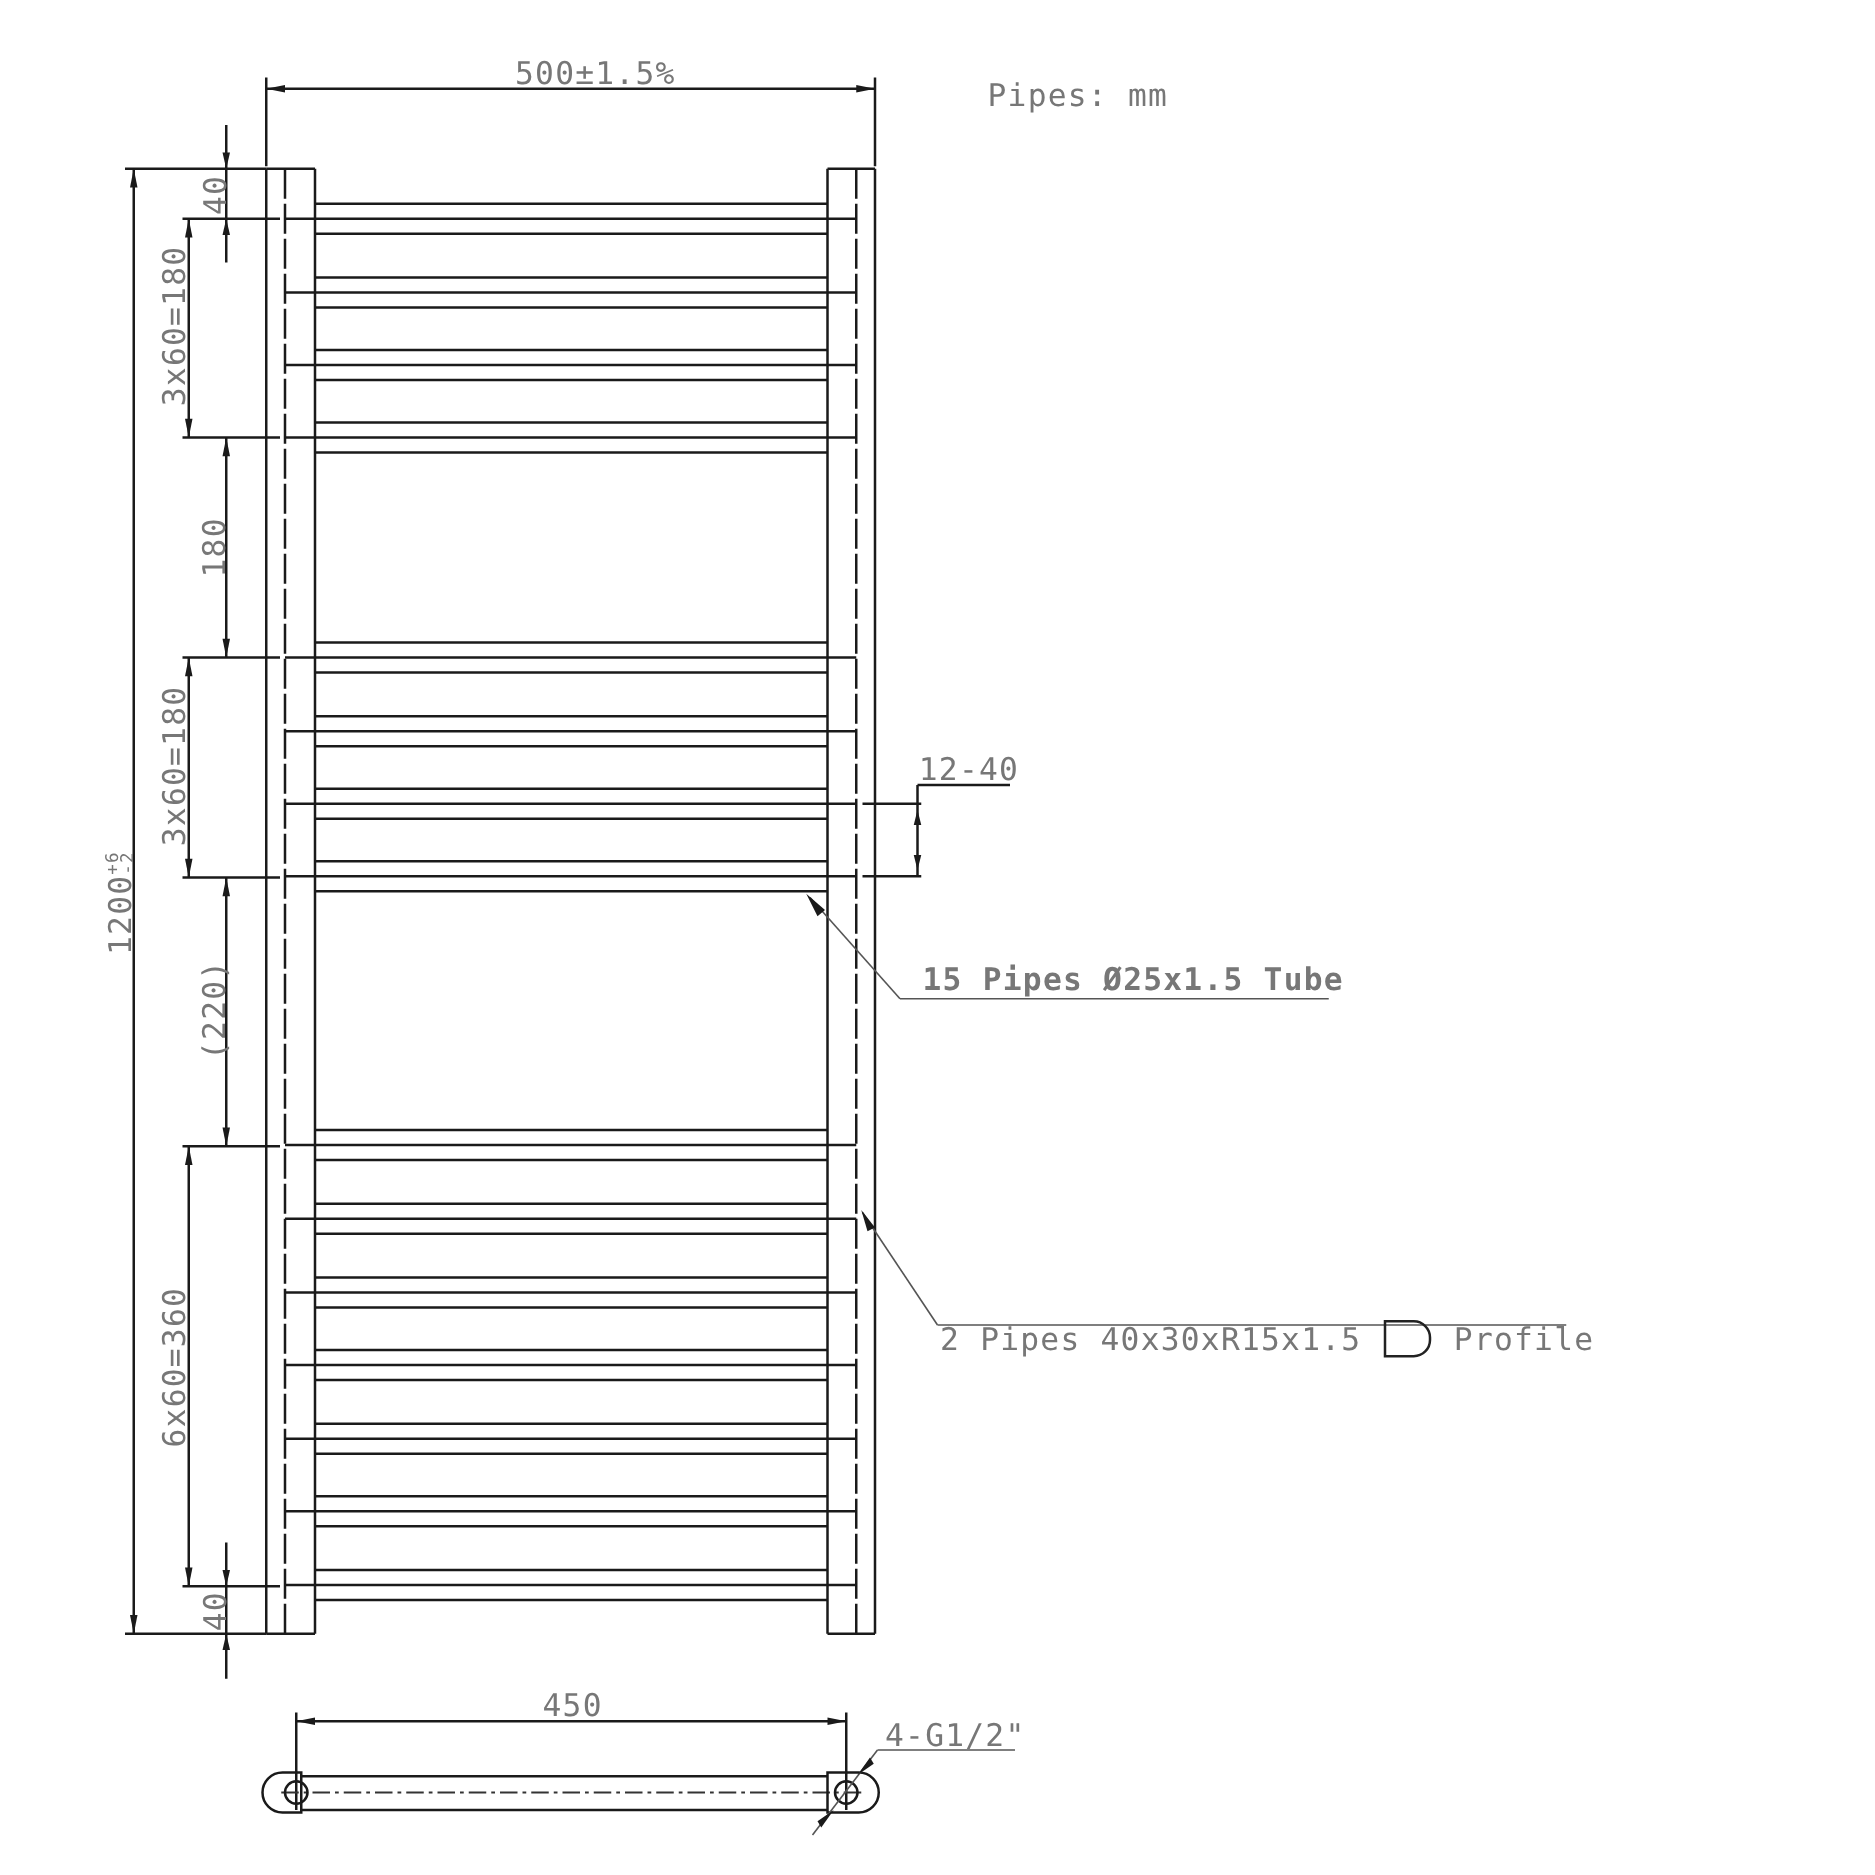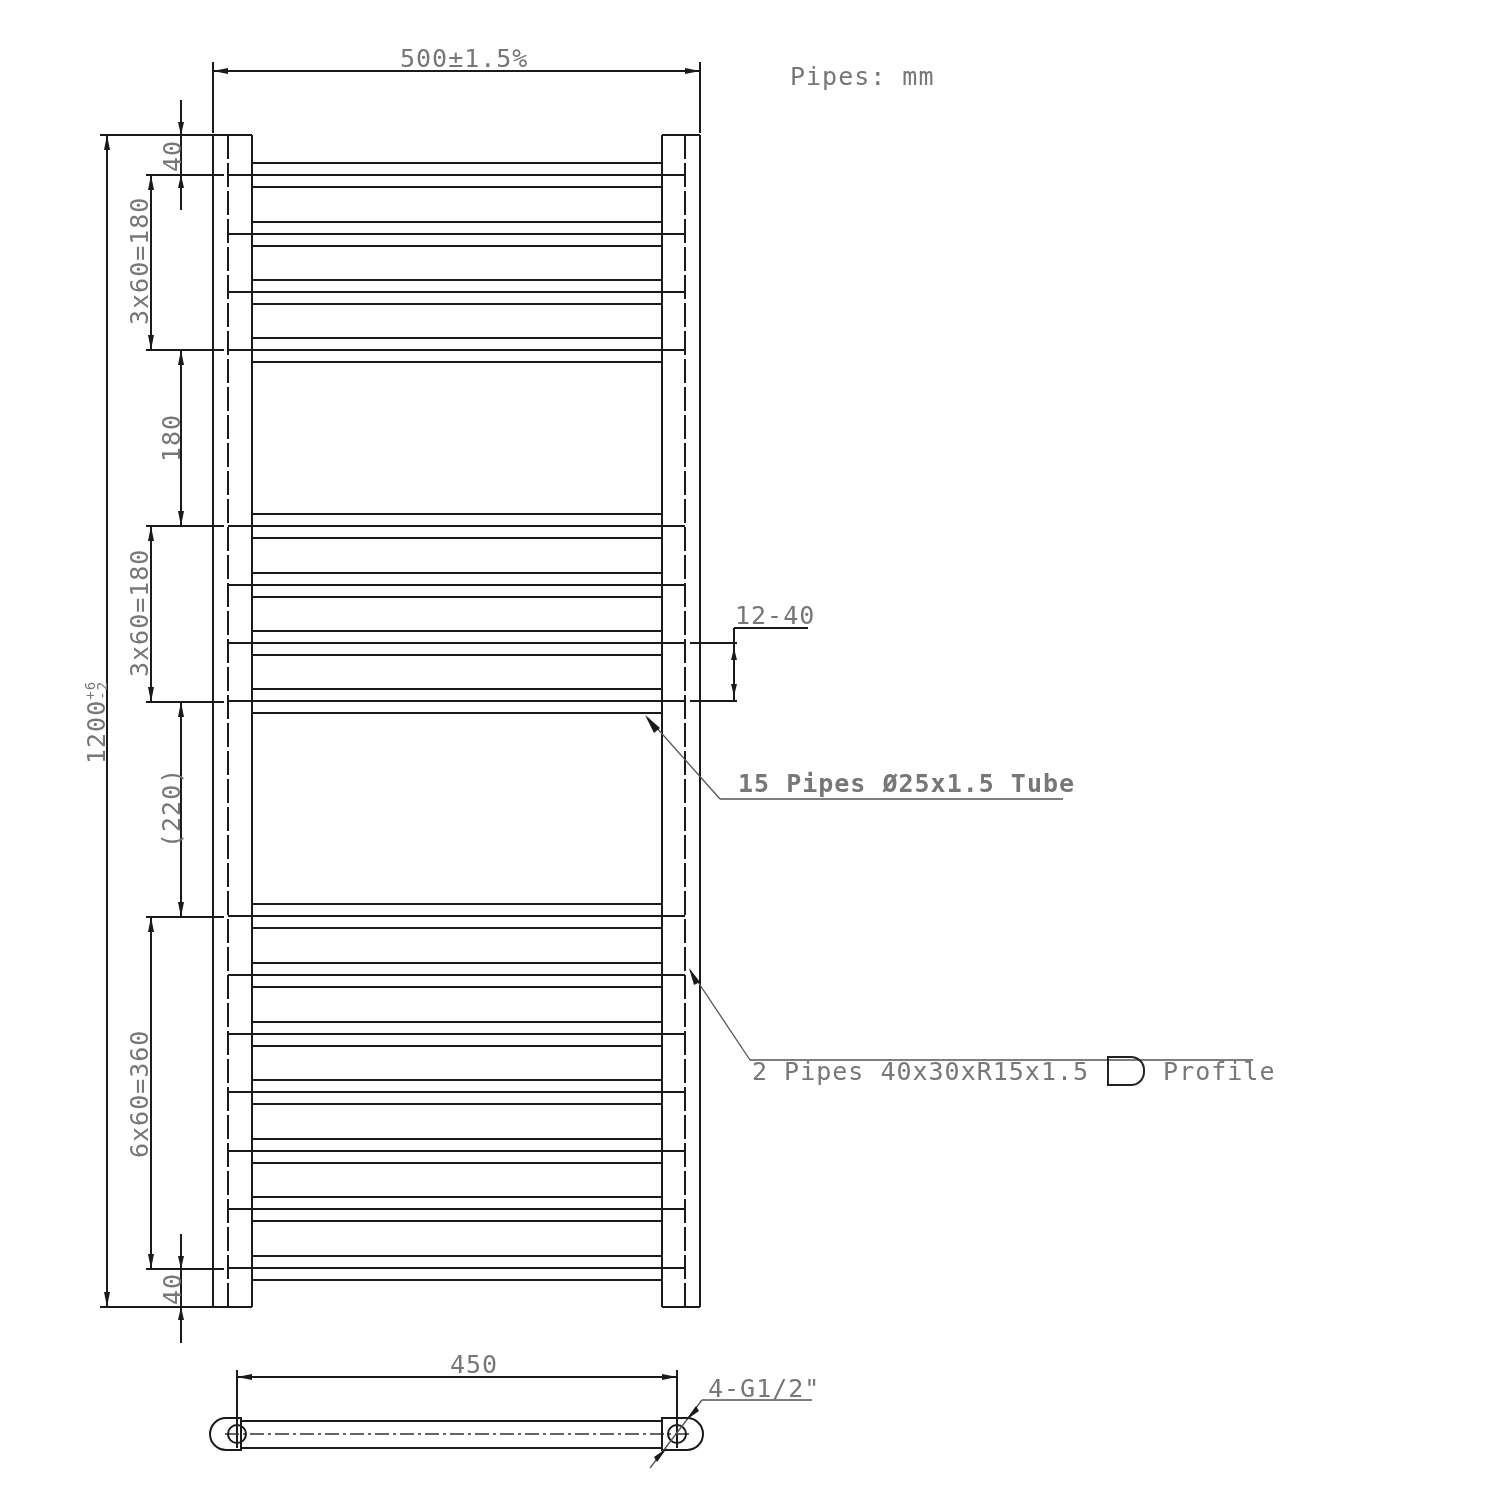--- a/index.html
+++ b/index.html
@@ -204,21 +204,21 @@
     <path class="ln" d="M662,1418 L687,1418 A16,16 0 0 1 687,1450 L662,1450 Z"></path>
     <circle class="ln" cx="677" cy="1434" r="9"></circle>
 
     <line class="thin" x1="650" y1="1468" x2="702" y2="1400"></line>
     <line class="thin" x1="702" y1="1400" x2="812" y2="1400"></line>
     <polygon points="686,1420 696,1406 699,1411" fill="#1a1a1a"></polygon>
     <polygon points="667,1448 657,1462 654,1457" fill="#1a1a1a"></polygon>
   </g>
 </svg>
 
-<div class="lbl" style="left:400px; top:46px;text-align:center;">500±1.5%</div>
+<div class="lbl" style="left:412px; top:46px;text-align:center;">500±1.5%</div>
 <div class="lbl" style="left:790px; top:64px;">Pipes: mm</div>
 
 <div class="lbl vert" style="left:84px; top:764px;">
   <span>1200</span><span style="display:inline-block; font-size:14px; line-height:12px; vertical-align:top;"><span style="display:block;">+6</span><span style="display:block;">-2</span></span>
 </div>
 
 <div class="lbl vert" style="left:160px; top:172px;">40</div>
 <div class="lbl vert" style="left:127px; top:325px;">3x60=180</div>
 <div class="lbl vert" style="left:159px; top:462px;">180</div>
 <div class="lbl vert" style="left:127px; top:677px;">3x60=180</div>
@@ -226,14 +226,14 @@
 <div class="lbl vert" style="left:127px; top:1158px;">6x60=360</div>
 <div class="lbl vert" style="left:160px; top:1305px;">40</div>
 
 <div class="lbl" style="left:735px; top:603px;">12-40</div>
 <div class="lbl" style="left:738px; top:771px;font-weight:bold;">15 Pipes Ø25x1.5 Tube</div>
 
 <div class="lbl" style="left:752px; top:1058px;">
   <span>2 Pipes 40x30xR15x1.5</span><span class="profile-shape"></span><span>Profile</span>
 </div>
 
-<div class="lbl" style="left:434px; top:1352px;margin-left:16px;">450</div>
+<div class="lbl" style="left:434px; top:1352px;">450</div>
 <div class="lbl" style="left:708px; top:1376px;">4-G1/2"</div>
 
 </body></html>

